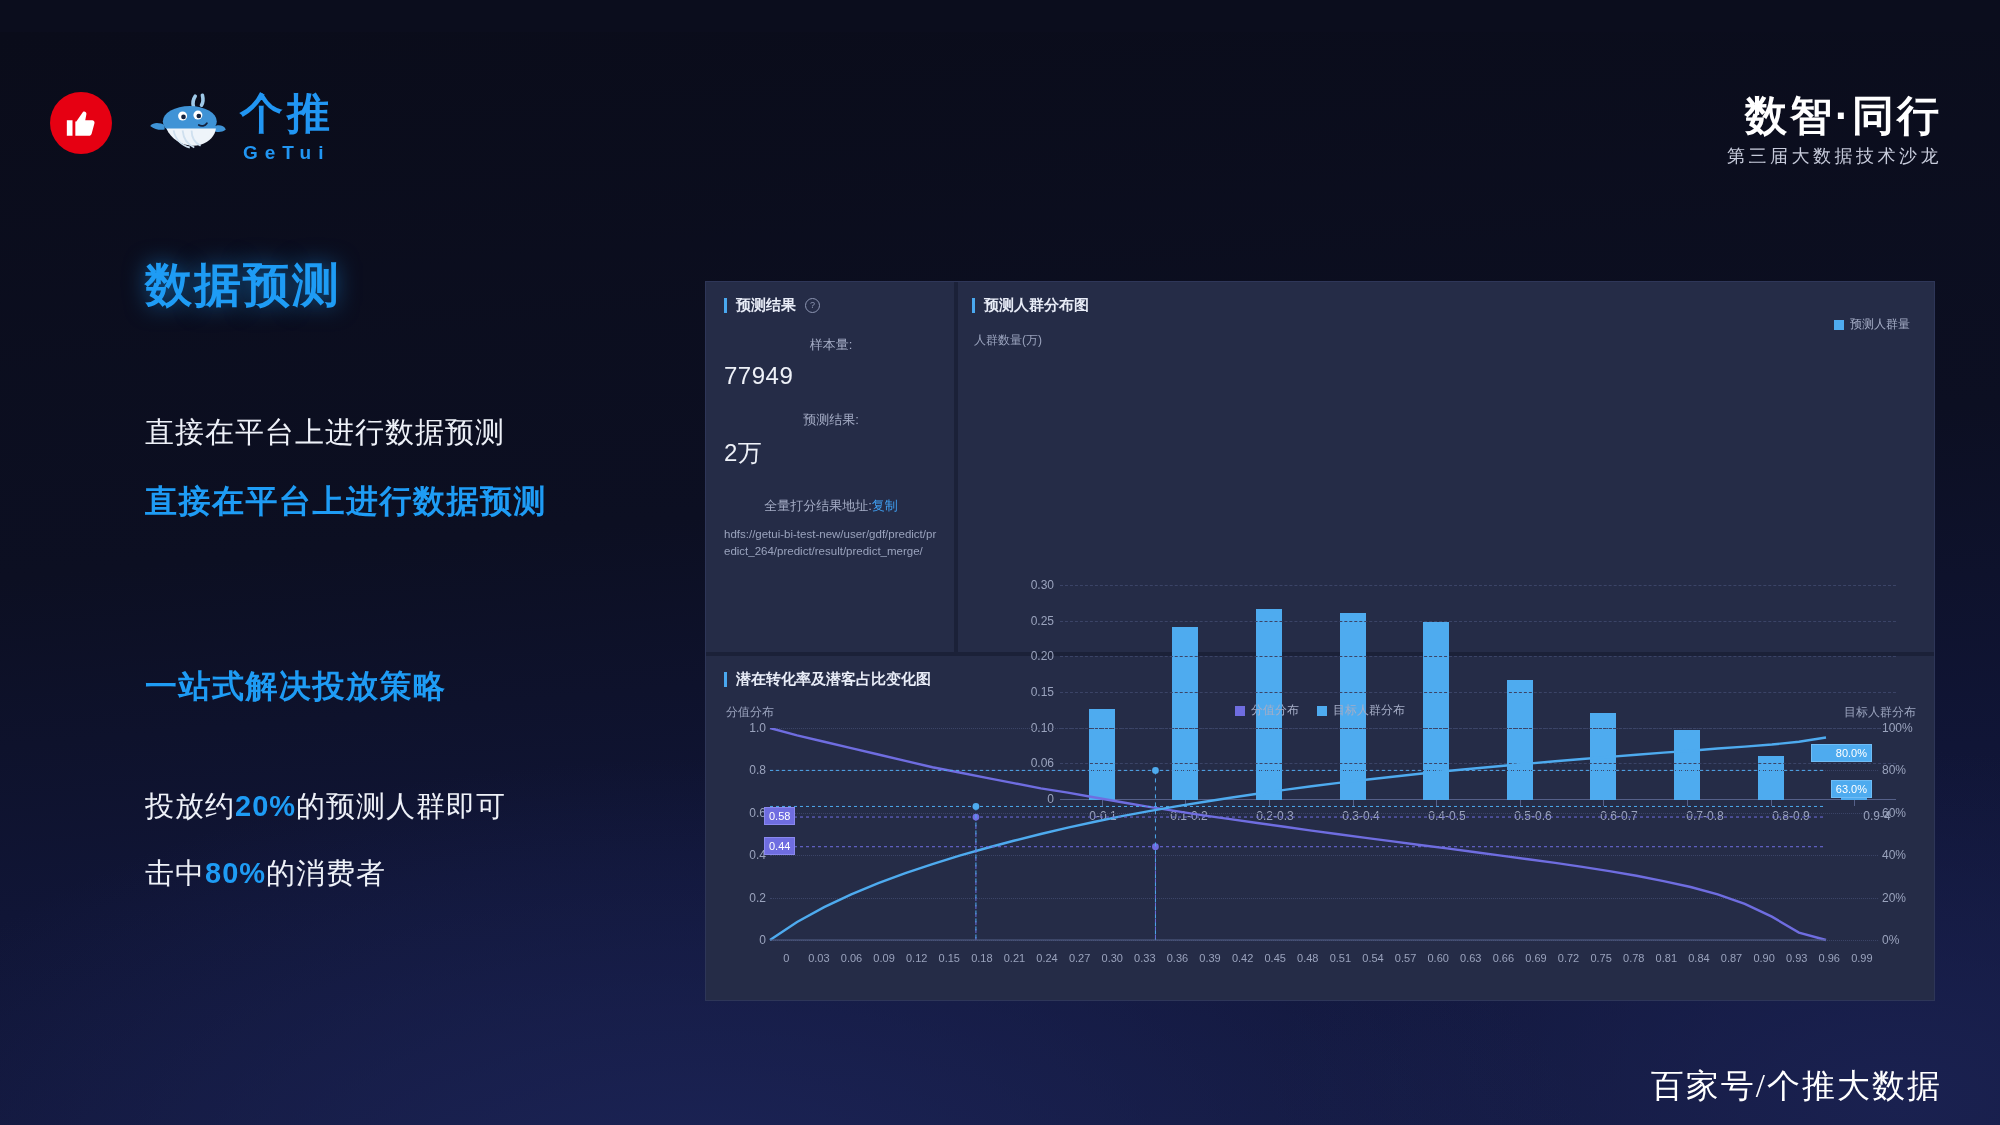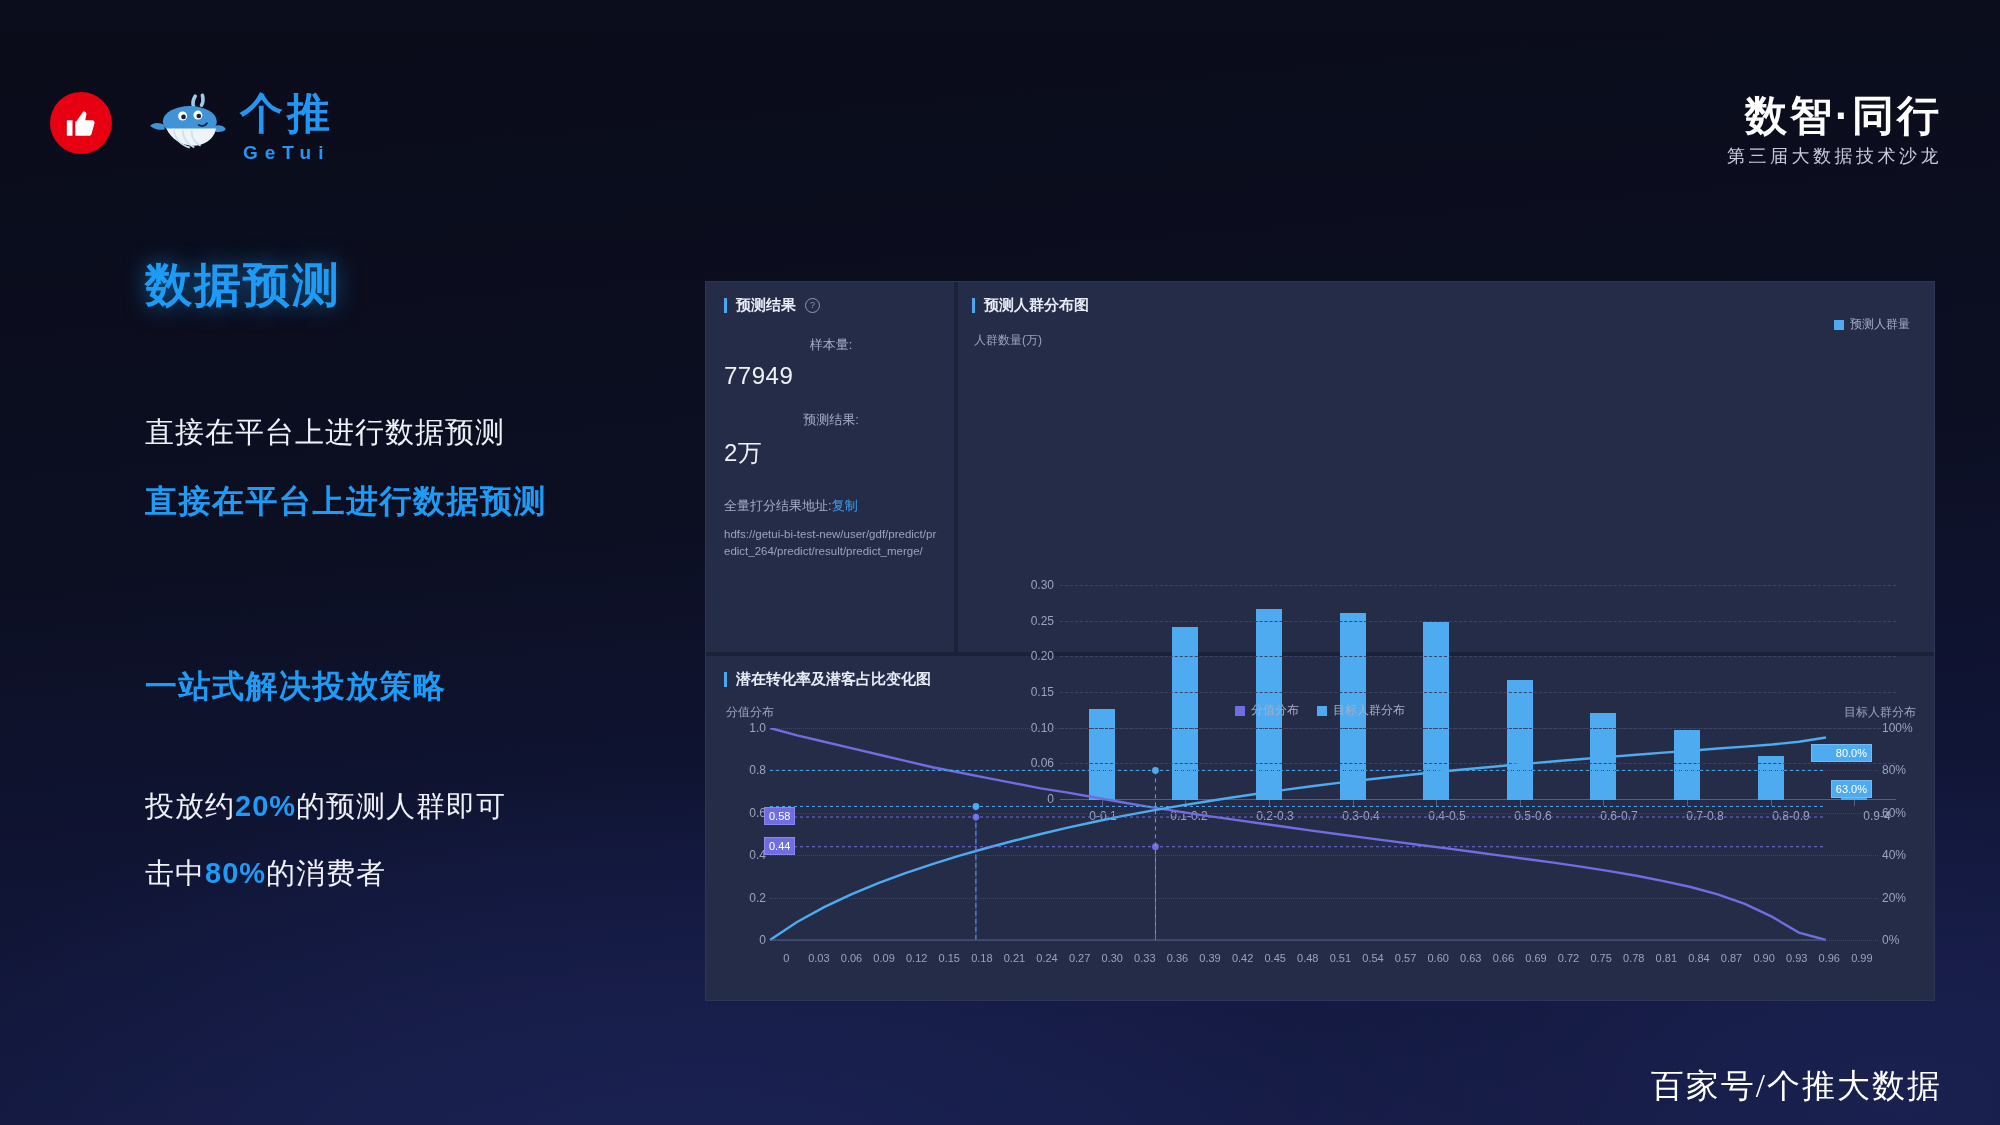--- a/index.html
+++ b/index.html
@@ -41,21 +41,21 @@
   .vsplit{position:absolute;left:248px;top:0;bottom:0;width:4px;background:#1b2138;}
 
   .ptitle{display:flex;align-items:center;gap:9px;font-size:15px;color:#e8ecf7;font-weight:700;}
   .ptitle::before{content:"";width:3px;height:15px;background:#4aa8ef;display:block;}
   .help{display:inline-block;width:13px;height:13px;border:1px solid #8d96b3;border-radius:50%;
     font-size:9px;line-height:12px;text-align:center;color:#8d96b3;font-weight:400;}
 
   .res-box{position:absolute;left:18px;top:14px;width:214px;}
   .lbl{font-size:13px;color:#a5adc6;margin-top:21px;text-align:center;}
   .big{font-size:24px;color:#eef1f8;margin-top:8px;letter-spacing:.5px;}
-  .addr{font-size:13px;color:#a5adc6;margin-top:28px;}
+  .addr{font-size:13px;color:#a5adc6;margin-top:28px;text-align:center;}
   .addr a{color:#3f9ef0;text-decoration:none;}
   .path{font-size:11.5px;color:#9aa3bd;margin-top:11px;line-height:1.5;word-break:break-all;}
 
   .bar-box{position:absolute;left:266px;top:14px;right:14px;}
   .axis-cap{font-size:12px;color:#9aa3bd;margin-top:17px;margin-left:2px;}
   .legend{position:absolute;right:24px;top:34px;font-size:12px;color:#a5adc6;display:flex;align-items:center;gap:6px;}
   .sw{width:10px;height:10px;display:inline-block;}
 
   .plot{position:absolute;left:310px;top:296px;width:880px;height:222px;}
   .gl{position:absolute;left:44px;right:0;border-top:1px dashed #3b4467;height:0;}

